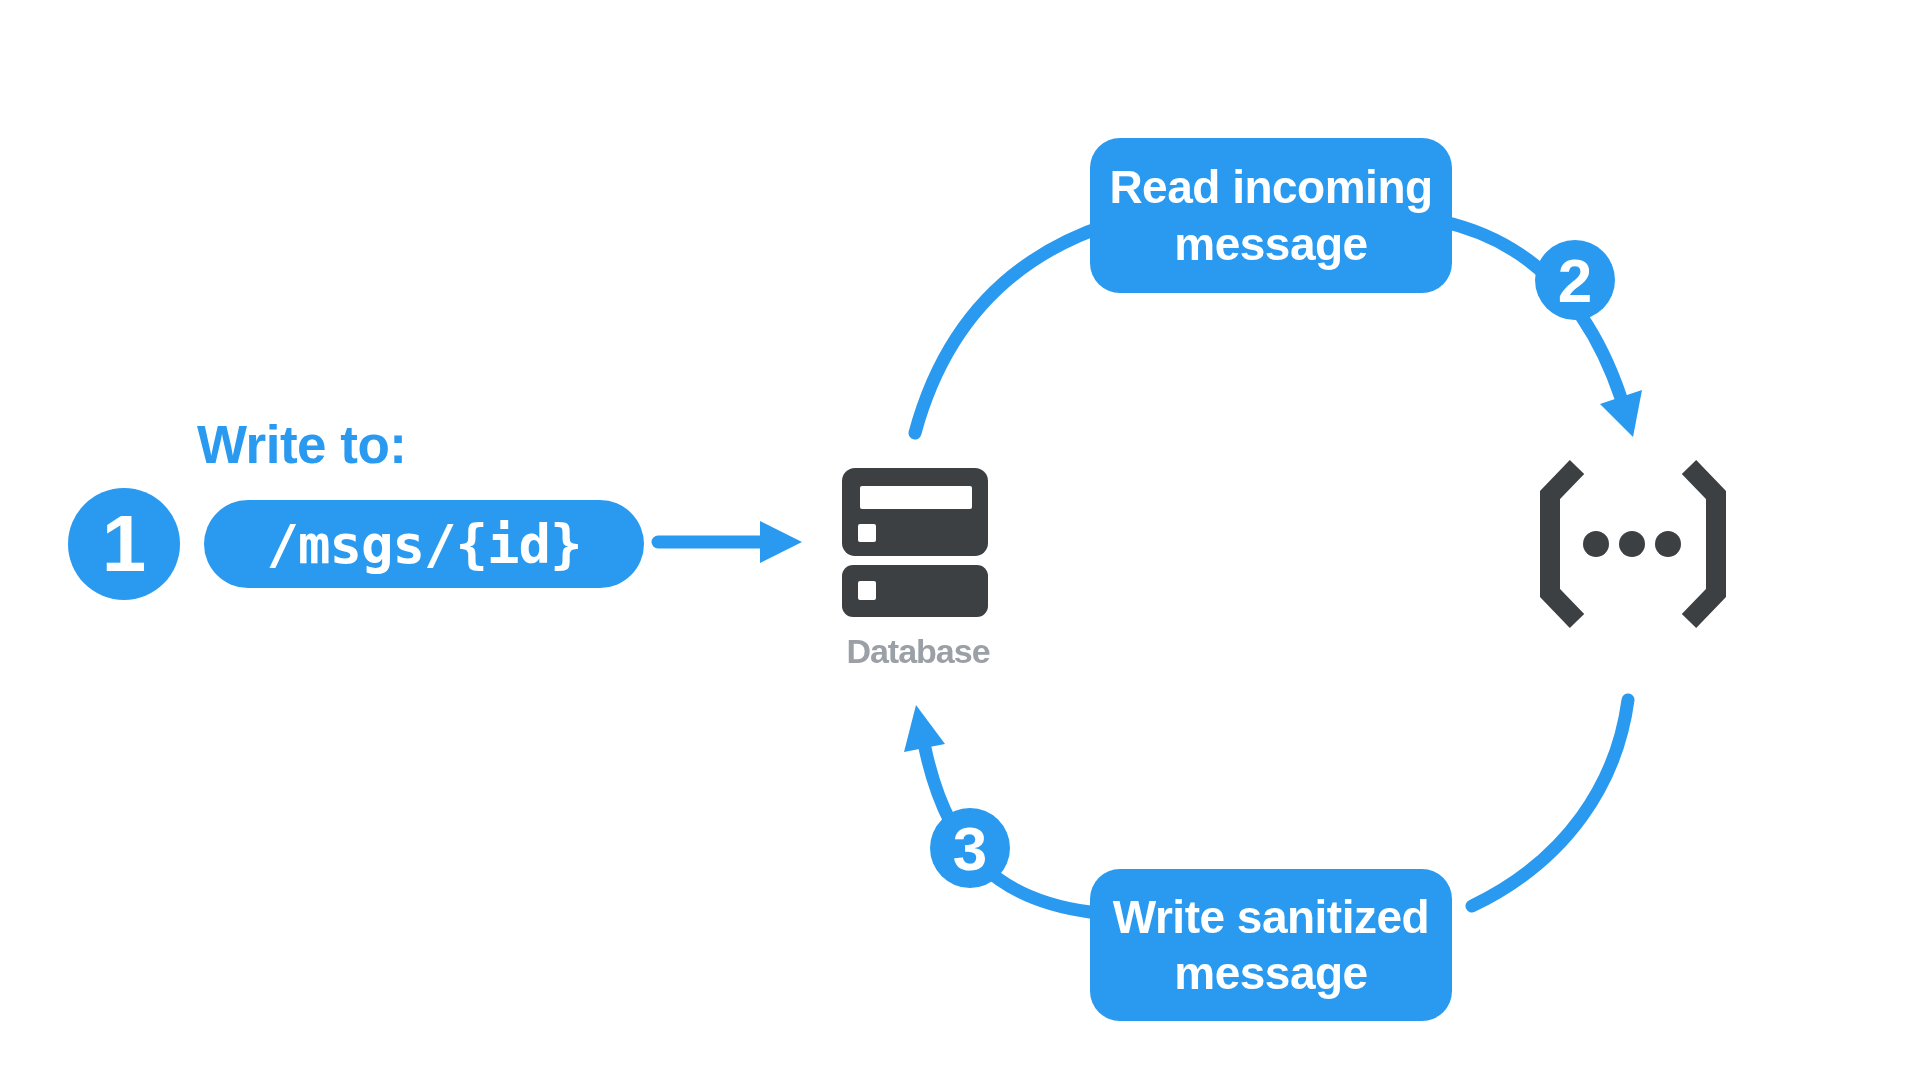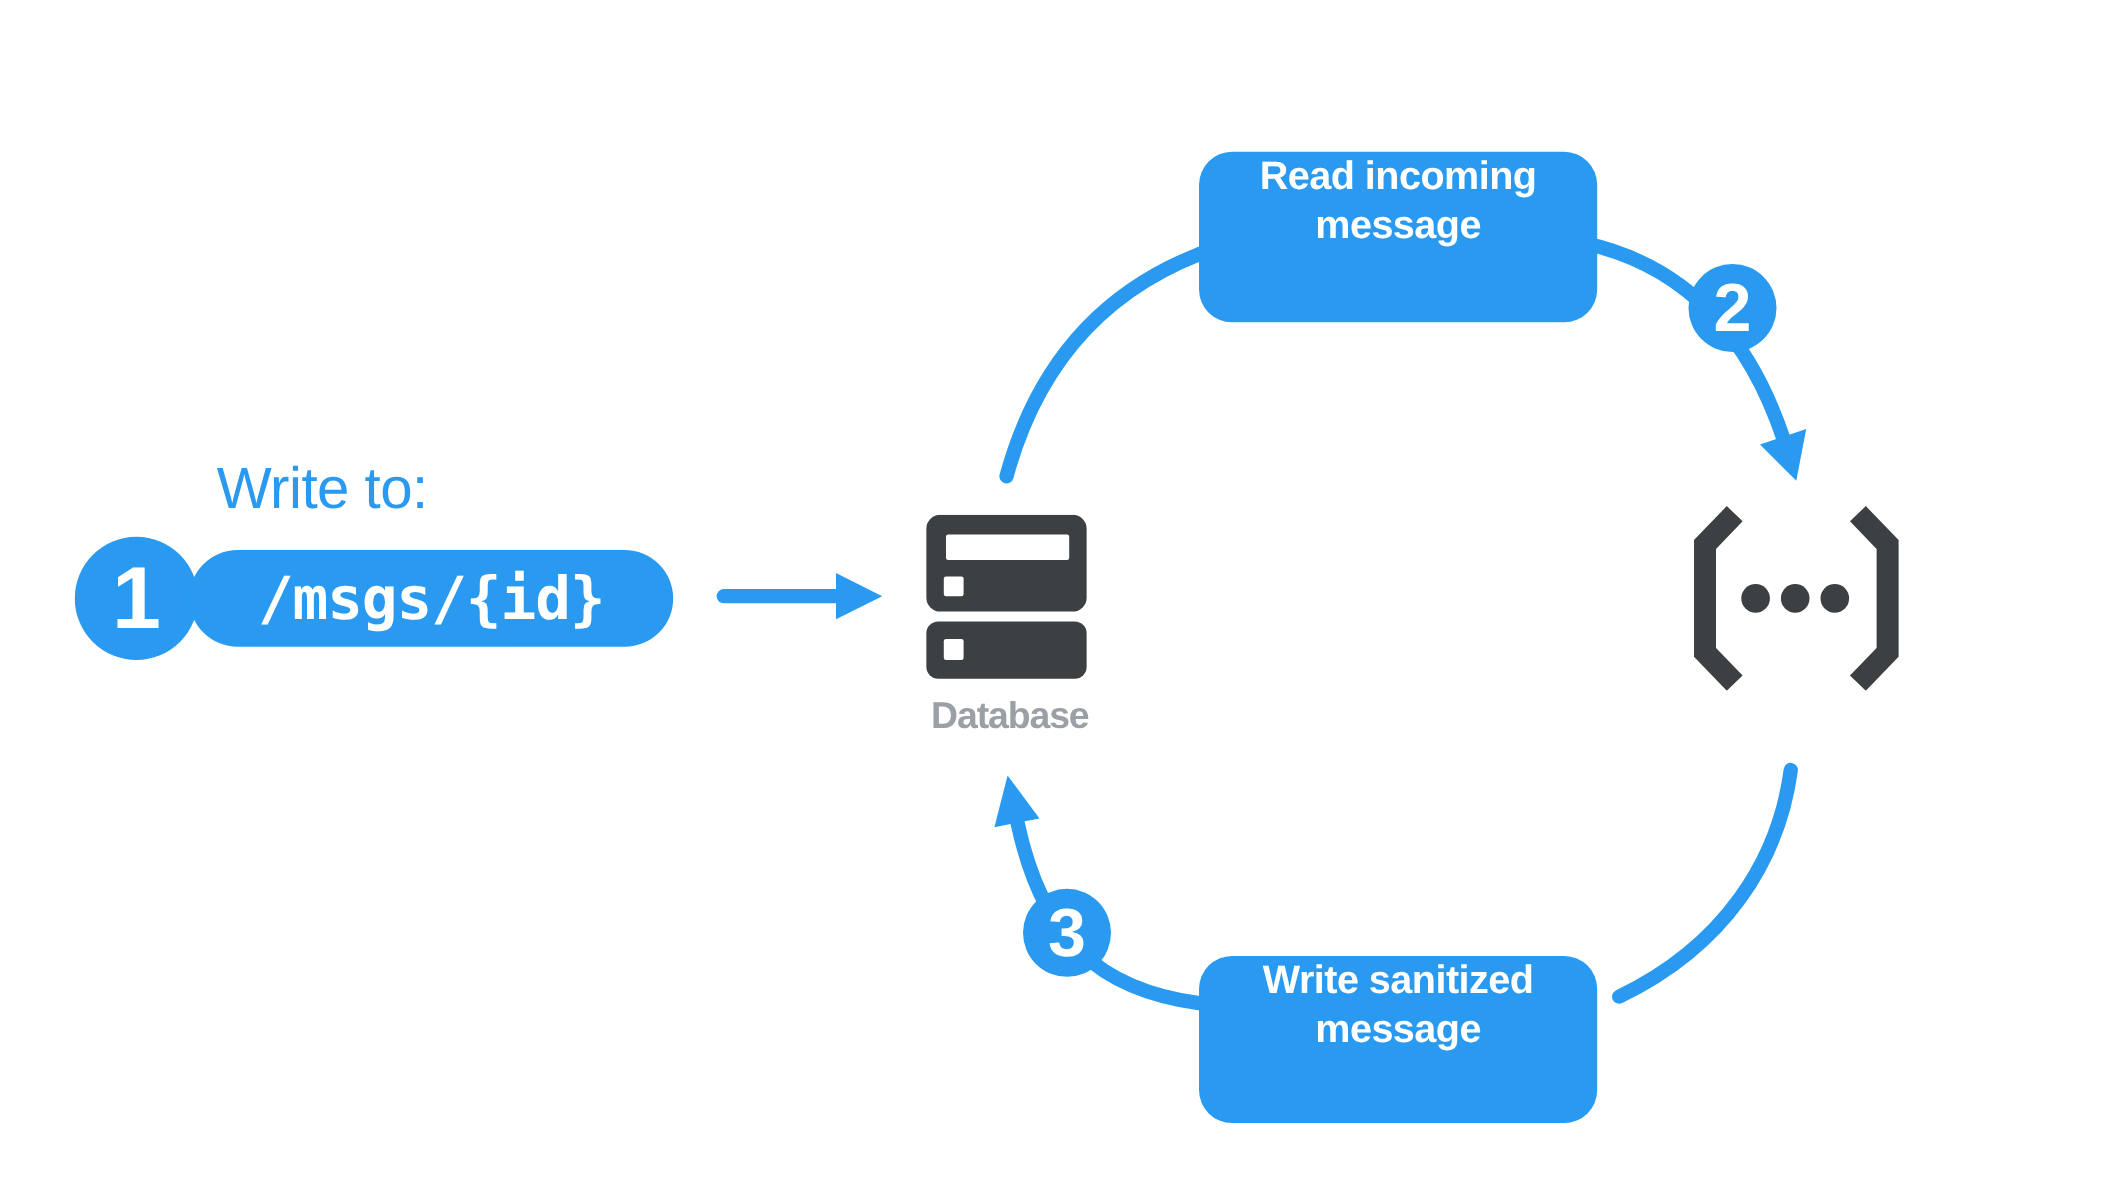--- a/index.html
+++ b/index.html
@@ -6,46 +6,46 @@
   .canvas{
     position:relative;width:1920px;height:1080px;background:#ffffff;
     font-family:"Liberation Sans",sans-serif;overflow:hidden;
   }
   .layer{position:absolute;left:0;top:0;width:1920px;height:1080px;}
   .flow{stroke:var(--blue);stroke-width:13;fill:none;stroke-linecap:round;}
   .flow-head{fill:var(--blue);stroke:none;}
 
   .write-to{
     position:absolute;left:197px;top:414px;
-    font-size:53px;font-weight:normal;color:var(--blue);letter-spacing:-0.5px;
+    font-size:53px;font-weight:bold;color:var(--blue);letter-spacing:-0.5px;
   }
   .num-circle{
     position:absolute;border-radius:50%;background:var(--blue);
     display:flex;align-items:center;justify-content:center;
     color:#fff;font-weight:bold;
   }
   .c1{left:68px;top:488px;width:112px;height:112px;font-size:80px;}
   .c2{left:1535px;top:240px;width:80px;height:80px;font-size:62px;}
   .c3{left:930px;top:808px;width:80px;height:80px;font-size:62px;}
 
   .pill{
-    position:absolute;left:172px;top:500px;width:440px;height:88px;
+    position:absolute;left:204px;top:500px;width:440px;height:88px;
     background:var(--blue);border-radius:44px;
     display:flex;align-items:center;justify-content:center;
   }
   .pill code{
     font-family:"DejaVu Sans Mono",monospace;font-weight:bold;
     color:#fff;font-size:54px;letter-spacing:-1px;
   }
 
   .badge{
     position:absolute;left:1090px;width:362px;
     background:var(--blue);border-radius:30px;
-    display:flex;flex-direction:column;align-items:center;
-    color:#fff;font-weight:bold;font-size:36px;line-height:1.22;letter-spacing:-0.5px;
+    display:flex;flex-direction:column;align-items:center;justify-content:center;
+    color:#fff;font-weight:bold;font-size:46px;line-height:1.22;letter-spacing:-0.5px;
     text-align:center;
   }
   .badge.top{top:138px;height:155px;}
   .badge.bottom{top:869px;height:152px;}
 
   .node{position:absolute;display:flex;flex-direction:column;align-items:center;}
   .db-wrap{left:842px;top:468px;width:146px;height:150px;}
   .fn-wrap{left:1539px;top:460px;width:189px;height:168px;}
   .db-label{left:828px;top:632px;width:180px;text-align:center;position:absolute;}
   .fn-label{left:1541px;top:632px;width:186px;text-align:center;position:absolute;}

